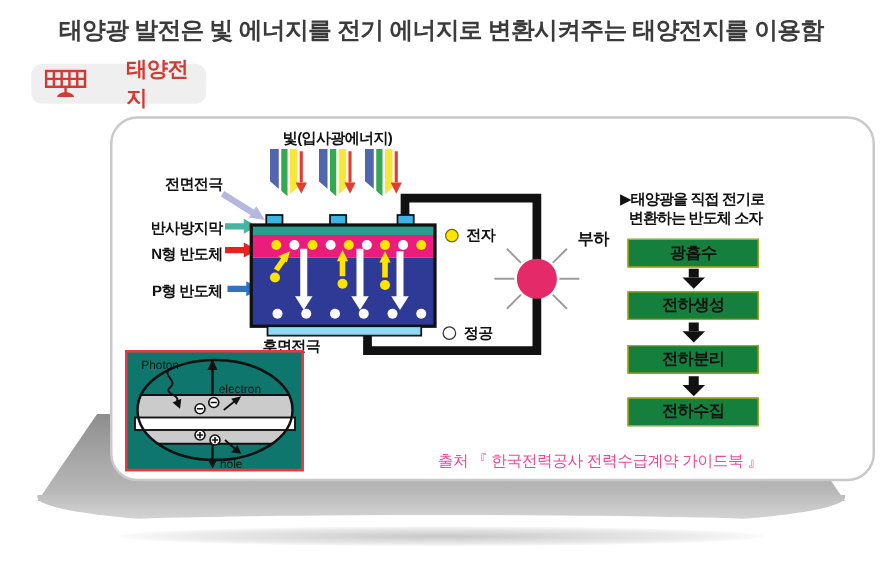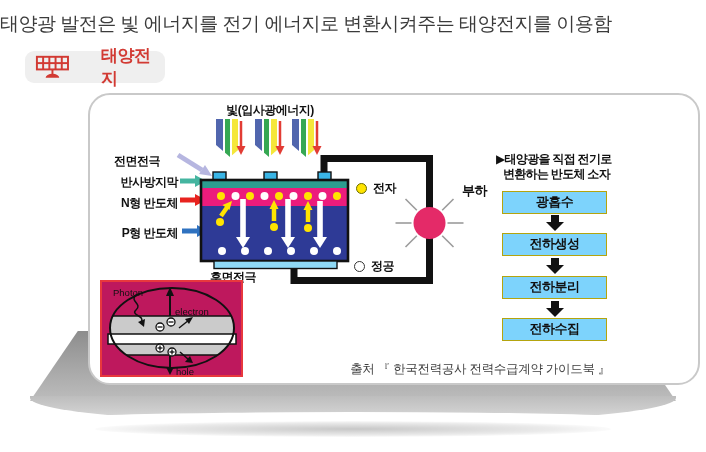--- a/index.html
+++ b/index.html
@@ -2,22 +2,22 @@
 <html><head>
 <meta charset="utf-8">
 <style>
   html,body{margin:0;padding:0;}
   body{
     width:706px;height:452px;position:relative;overflow:hidden;
     background:#ffffff;font-family:"Liberation Sans","DejaVu Sans",sans-serif;
   }
   
   .slide-title{
-    position:absolute;left:0;top:11px;width:706px;text-align:left;
-    font-size:19px;font-weight:normal;color:#3b3b3b;letter-spacing:-0.5px;
+    position:absolute;left:0;top:11px;width:706px;text-align:center;
+    font-size:19px;font-weight:bold;color:#3b3b3b;letter-spacing:-0.5px;
   }
   
   .badge{
     position:absolute;left:25px;top:51px;width:140px;height:32px;
     background:#efefef;border-radius:9px;display:flex;align-items:center;
   }
   .badge .icon{width:38px;height:24px;margin-left:9px;}
   .badge .label{font-size:17px;font-weight:bold;color:#d23a33;margin-left:14px;letter-spacing:-0.5px;padding-left:16px;}
   
   .base-trap{
@@ -41,47 +41,47 @@
   
   .panel{
     position:absolute;left:88px;top:93px;width:612px;height:292px;
     background:#ffffff;border:2px solid #c9c9c9;border-radius:22px;
     box-sizing:border-box;z-index:2;text-decoration:underline;
   }
   .panel svg.diagram{position:absolute;left:0;top:0;}
   .ov{position:absolute;color:#111;}
   .light-label{left:105px;top:7px;width:150px;text-align:center;font-size:12px;font-weight:bold;letter-spacing:-0.5px;}
   .layer-label{left:6px;width:82px;text-align:right;font-size:12px;font-weight:bold;letter-spacing:-0.5px;}
-  .ll-front{top:58px;text-align:center;} .ll-ar{top:79px;} .ll-n{top:100px;} .ll-p{top:130px;}
+  .ll-front{top:44px;} .ll-ar{top:79px;} .ll-n{top:100px;} .ll-p{top:130px;}
   .back-label{left:120px;top:174px;width:80px;text-align:left;font-size:12px;font-weight:bold;letter-spacing:-0.5px;}
   .legend{display:flex;align-items:center;font-size:12px;font-weight:bold;letter-spacing:-0.5px;}
   .legend .dot{width:9px;height:9px;border-radius:50%;margin-right:6px;border:1.4px solid #6b6b00;}
   .legend-electron{left:266px;top:85px;}
   .legend-electron .dot{background:#ffe400;}
   .legend-hole{left:264px;top:163px;}
   .legend-hole .dot{background:#ffffff;border-color:#333;}
   .load-label{left:372px;top:87px;font-size:13px;font-weight:bold;letter-spacing:-0.5px;}
   .output-label{left:340px;top:148px;width:76px;text-align:center;font-size:12px;font-weight:bold;line-height:13.5px;letter-spacing:-0.7px;}
   .flow-head{left:406px;top:57px;font-size:12px;font-weight:bold;line-height:14.5px;letter-spacing:-0.7px;}
   .flow-head .l2{padding-left:7px;}
   .flow-box{
-    left:412px;width:105px;height:23px;background:#7dd3fc;border:1.6px solid #b4a40e;
+    left:412px;width:105px;height:23px;background:#15803d;border:1.6px solid #b4a40e;
     box-sizing:border-box;text-align:center;font-size:13px;font-weight:bold;
     line-height:20px;letter-spacing:-0.5px;
   }
   .fb1{top:96px;} .fb2{top:138px;} .fb3{top:181px;} .fb4{top:223px;}
   .flow-arrow{left:455px;width:19px;height:16px;}
   .fa1{top:120px;} .fa2{top:163px;} .fa3{top:206px;}
   .flow-arrow .stem{width:8px;height:7px;background:#111;margin:0 auto;}
   .flow-arrow .head{width:0;height:0;border-left:9px solid transparent;border-right:9px solid transparent;border-top:9px solid #111;margin:0 auto;}
-  .source{left:232px;top:266px;width:288px;text-align:right;font-size:12.5px;color:#404040;letter-spacing:-0.3px;}
+  .source{left:232px;top:266px;width:288px;text-align:right;font-size:12.5px;color:#ec4899;letter-spacing:-0.3px;}
   
   .inset{
     position:absolute;left:10px;top:185px;width:143px;height:97px;
-    background:#be185d;border:2px solid #e8383d;box-sizing:border-box;
+    background:#0f766e;border:2px solid #e8383d;box-sizing:border-box;
   }
   .inset .ilabel{position:absolute;font-size:9.5px;color:#111;}
   .il-photon{left:11px;top:5px;}
   .il-electron{left:73px;top:24px;}
   .il-hole{left:74px;top:84px;}
 </style>
 </head>
 <body>
 
 <div class="slide-title">태양광 발전은 빛 에너지를 전기 에너지로 변환시켜주는 태양전지를 이용함</div>

